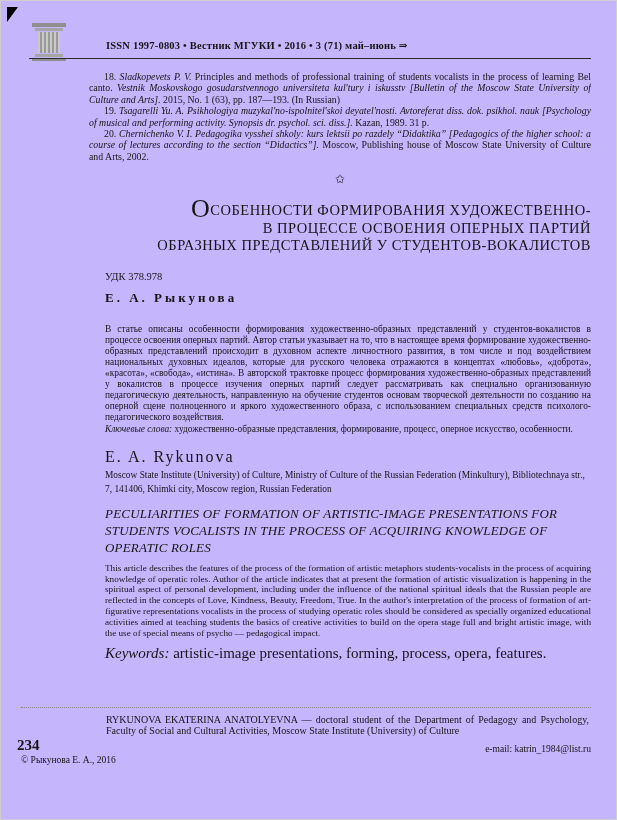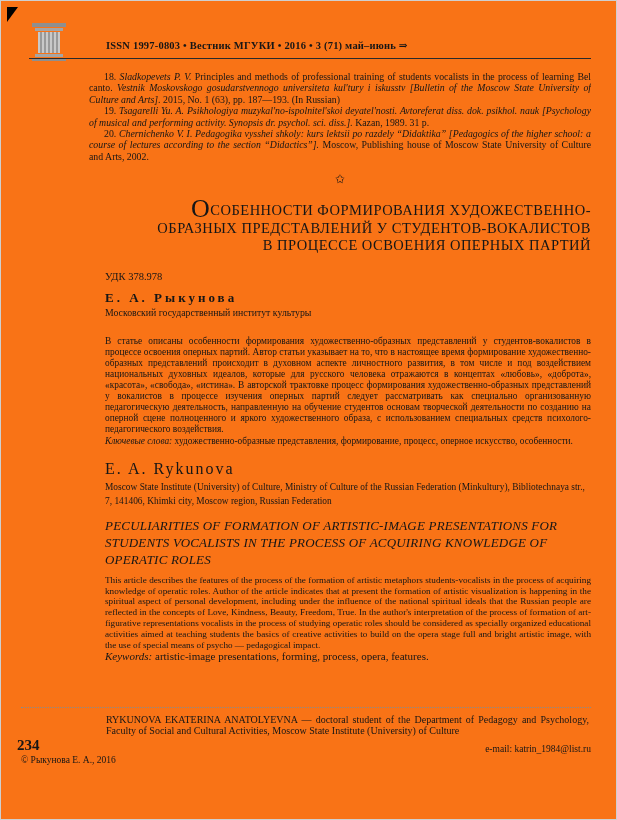--- a/index.html
+++ b/index.html
@@ -2,21 +2,21 @@
 <html><head>
 <meta charset="utf-8">
 <style>
   * { margin: 0; padding: 0; box-sizing: border-box; }
   html, body { background: #e9e9e9; }
   .page {
     position: relative;
     width: 617px;
     height: 820px;
     margin: 0 auto;
-    background: #f97316;
+    background: #c4b5fd;
     border: 1px solid #cfcfcf;
     overflow: hidden;
     font-family: "Liberation Serif", "DejaVu Serif", serif;
     color: #161616;
   }
   .corner-mark {
     position: absolute; top: 6px; left: 6px;
     width: 0; height: 0;
     border-left: 11px solid #000;
     border-bottom: 15px solid transparent;
@@ -65,21 +65,21 @@
   .keywords { margin-top: 1px; font-size: 9.4px; line-height: 11px; text-align: justify; }
   .author-en {
     margin-top: 13px; font-size: 16px; font-weight: normal; letter-spacing: 2px;
   }
   .affil-en { margin-top: 2px; font-size: 9.4px; line-height: 14px; }
   .title-en {
     margin-top: 9px; font-size: 13px; font-style: italic;
     line-height: 17px; letter-spacing: 0.2px;
   }
   .abstract-en { margin-top: 7px; font-size: 9.2px; line-height: 10.8px; text-align: justify; }
-  .keywords-en { margin-top: 1px; font-size: 11px; line-height: 10.8px; }
+  .keywords-en { margin-top: 10px; font-size: 15px; line-height: 10.8px; }
   .footer {
     position: absolute; top: 706px; left: 20px; right: 25px;
     border-top: 1px dotted #8a8a8a; padding-top: 7px;
   }
   .bio {
     margin-left: 85px; max-width: 483px;
     font-size: 10px; line-height: 10.6px; text-align: justify;
   }
   .bio + .bio { margin-top: 4px; }
   .email { margin-top: 8px; font-size: 9.5px; text-align: right; }
@@ -119,28 +119,27 @@
     <section>
       <p class="ref"><span>18. </span><span class="it">Sladkopevets P. V. </span><span>Principles and methods of professional training of students vocalists in the process of learning Bel canto. </span><span class="it">Vestnik Moskovskogo gosudarstvennogo universiteta kul'tury i iskusstv [Bulletin of the Moscow State University of Culture and Arts].</span><span> 2015, No. 1 (63), pp. 187—193. (In Russian)</span></p>
       <p class="ref"><span>19. </span><span class="it">Tsagarelli Yu. A. </span><span></span><span class="it">Psikhologiya muzykal'no-ispolnitel'skoi deyatel'nosti. Avtoreferat diss. dok. psikhol. nauk [Psychology of musical and performing activity. Synopsis dr. psychol. sci. diss.].</span><span> Kazan, 1989. 31 p.</span></p>
       <p class="ref"><span>20. </span><span class="it">Chernichenko V. I. </span><span></span><span class="it">Pedagogika vysshei shkoly: kurs lektsii po razdely “Didaktika” [Pedagogics of the higher school: a course of lectures according to the section “Didactics”].</span><span> Moscow, Publishing house of Moscow State University of Culture and Arts, 2002.</span></p>
     </section>
 
     <div class="star">✩</div>
 
     <div class="title-ru">
       <div><span class="t-init">О</span><span>СОБЕННОСТИ ФОРМИРОВАНИЯ ХУДОЖЕСТВЕННО-</span></div>
+      <div>В ПРОЦЕССЕ ОСВОЕНИЯ ОПЕРНЫХ ПАРТИЙ</div>
       <div>ОБРАЗНЫХ ПРЕДСТАВЛЕНИЙ У СТУДЕНТОВ-ВОКАЛИСТОВ</div>
-      <div>В ПРОЦЕССЕ ОСВОЕНИЯ ОПЕРНЫХ ПАРТИЙ</div>
     </div>
 
     <section class="article-ru">
       <div class="udc">УДК 378.978</div>
       <div class="author-ru">Е. А. Рыкунова</div>
-      <div class="affil-ru">Московский государственный институт культуры</div>
       <p class="abstract">В статье описаны особенности формирования художественно-образных представлений у студентов-вокалистов в процессе освоения оперных партий. Автор статьи указывает на то, что в настоящее время формирование художественно-образных представлений происходит в духовном аспекте личностного развития, в том числе и под воздействием национальных духовных идеалов, которые для русского человека отражаются в концептах «любовь», «доброта», «красота», «свобода», «истина». В авторской трактовке процесс формирования художественно-образных представлений у вокалистов в процессе изучения оперных партий следует рассматривать как специально организованную педагогическую деятельность, направленную на обучение студентов основам творческой деятельности по созданию на оперной сцене полноценного и яркого художественного образа, с использованием специальных средств психолого-педагогического воздействия.</p>
       <p class="keywords"><span class="it">Ключевые слова:</span><span> художественно-образные представления, формирование, процесс, оперное искусство, особенности.</span></p>
     </section>
 
     <section class="article-en">
       <div class="author-en">E. A. Rykunova</div>
       <div class="affil-en">Moscow State Institute (University) of Culture, Ministry of Culture of the Russian Federation (Minkultury), Bibliotechnaya str., 7, 141406, Khimki city, Moscow region, Russian Federation</div>
       <div class="title-en">PECULIARITIES OF FORMATION OF ARTISTIC-IMAGE PRESENTATIONS FOR STUDENTS VOCALISTS IN THE PROCESS OF ACQUIRING KNOWLEDGE OF OPERATIC ROLES</div>
       <p class="abstract-en">This article describes the features of the process of the formation of artistic metaphors students-vocalists in the process of acquiring knowledge of operatic roles. Author of the article indicates that at present the formation of artistic visualization is happening in the spiritual aspect of personal development, including under the influence of the national spiritual ideals that the Russian people are reflected in the concepts of Love, Kindness, Beauty, Freedom, True. In the author's interpretation of the process of formation of art-figurative representations vocalists in the process of studying operatic roles should be considered as specially organized educational activities aimed at teaching students the basics of creative activities to build on the opera stage full and bright artistic image, with the use of special means of psycho — pedagogical impact.</p>
       <p class="keywords-en"><span class="it">Keywords:</span><span> artistic-image presentations, forming, process, opera, features.</span></p>

